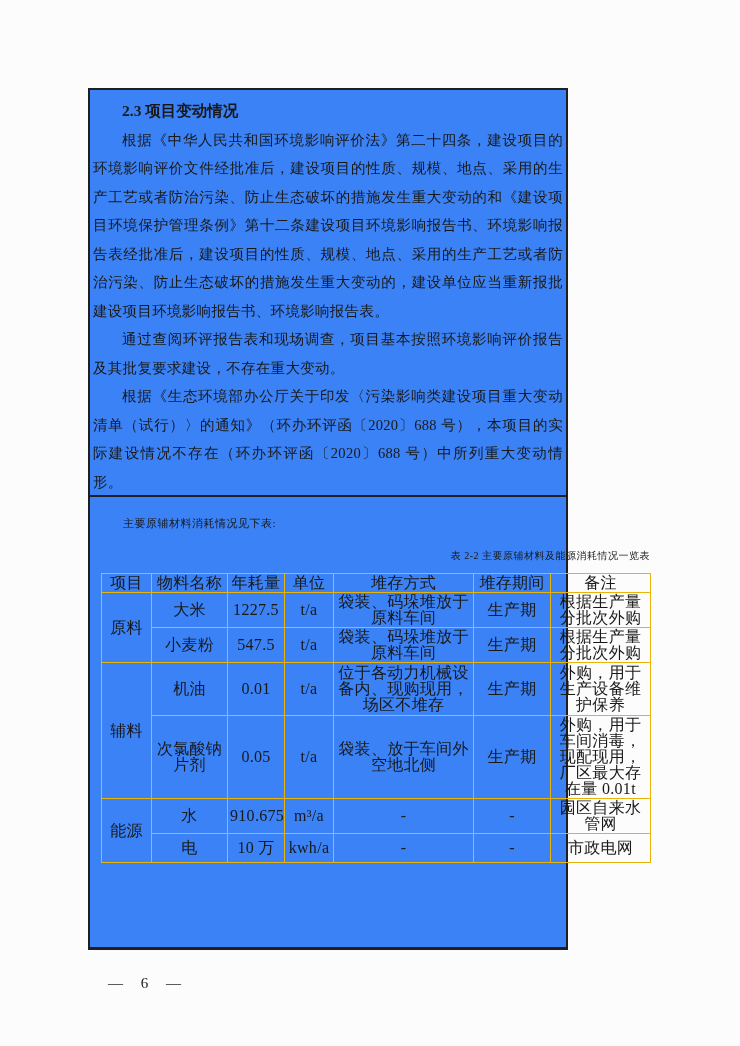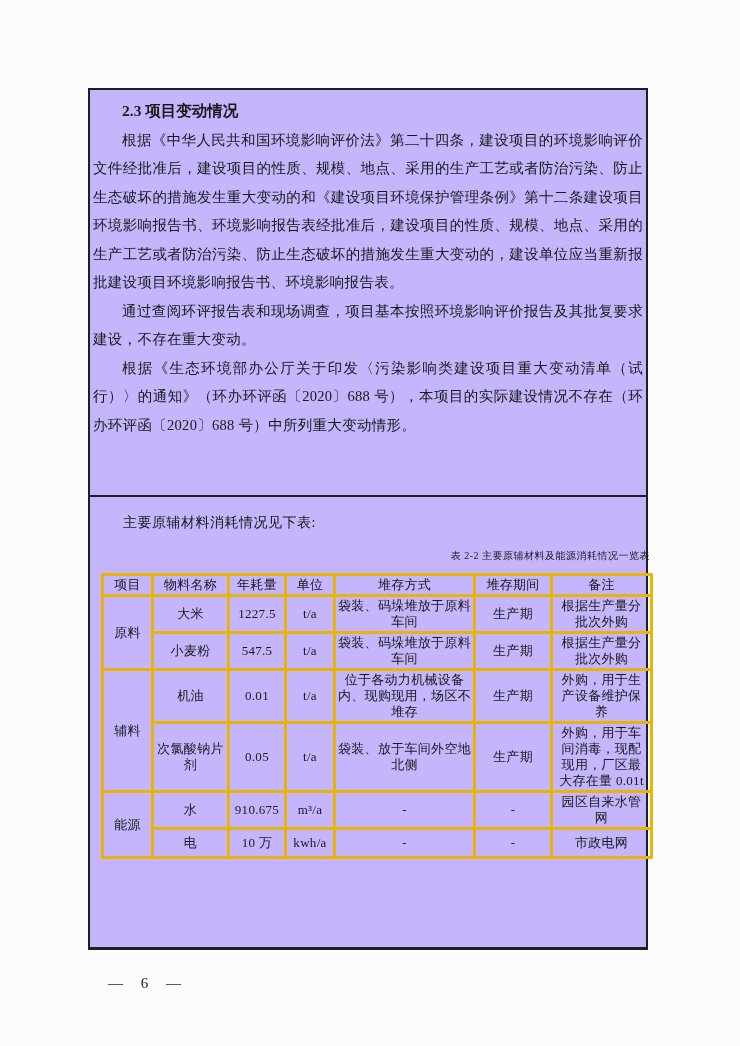--- a/index.html
+++ b/index.html
@@ -7,25 +7,25 @@
     position:relative;
     width:740px;height:1046px;
     background:#fcfcfc;
     font-family:"Liberation Serif","DejaVu Serif",serif;
     color:#191919;
     overflow:hidden;
   }
   .content-box{
     position:absolute;
     left:88px;top:88px;
-    width:560px;height:862px;
+    width:480px;height:862px;
     border:2px solid #1f1f1f;
     border-bottom-width:3px;
     box-sizing:border-box;
-    background:#c4b5fd;
+    background:#3b82f6;
   }
   .sec-change{
     position:absolute;top:0;left:0;right:0;
     padding:7px 3px 0 3px;
   }
   .sec-title{
     font-size:15.5px;font-weight:bold;
     line-height:28.5px;
     margin:0 0 0 29px;
   }
@@ -50,42 +50,42 @@
     margin:8px 0 0 3px;
     letter-spacing:0.5px;
   }
   .mat-subheading{
     font-size:15px;font-weight:bold;
     line-height:20px;
     margin:16px 0 0 33px;
     letter-spacing:0.5px;
   }
   .mat-intro{
-    font-size:14px;
+    font-size:11px;
     line-height:20px;
     margin:18px 11px 0 33px;
     letter-spacing:0.5px;
   }
   .table-caption{
     font-size:10px;
     line-height:20px;
     margin:13px 0 0 11px;
     width:549px;
     text-align:right;
     letter-spacing:0.5px;
   }
   table.materials{
     border-collapse:collapse;
     table-layout:fixed;
     width:549px;
     margin:7px 0 0 11px;
   }
   table.materials th, table.materials td{
-    border:3px solid #eab308;
-    font-size:13px;
+    border:1px solid #eab308;
+    font-size:16px;
     font-weight:normal;
     line-height:16px;
     padding:1px 2px;
     text-align:center;
     vertical-align:middle;
     letter-spacing:0.3px;
     overflow:hidden;
   }
   td.c-name{padding:1px 8px;}
   td.c-storage{padding:1px 22px;}

